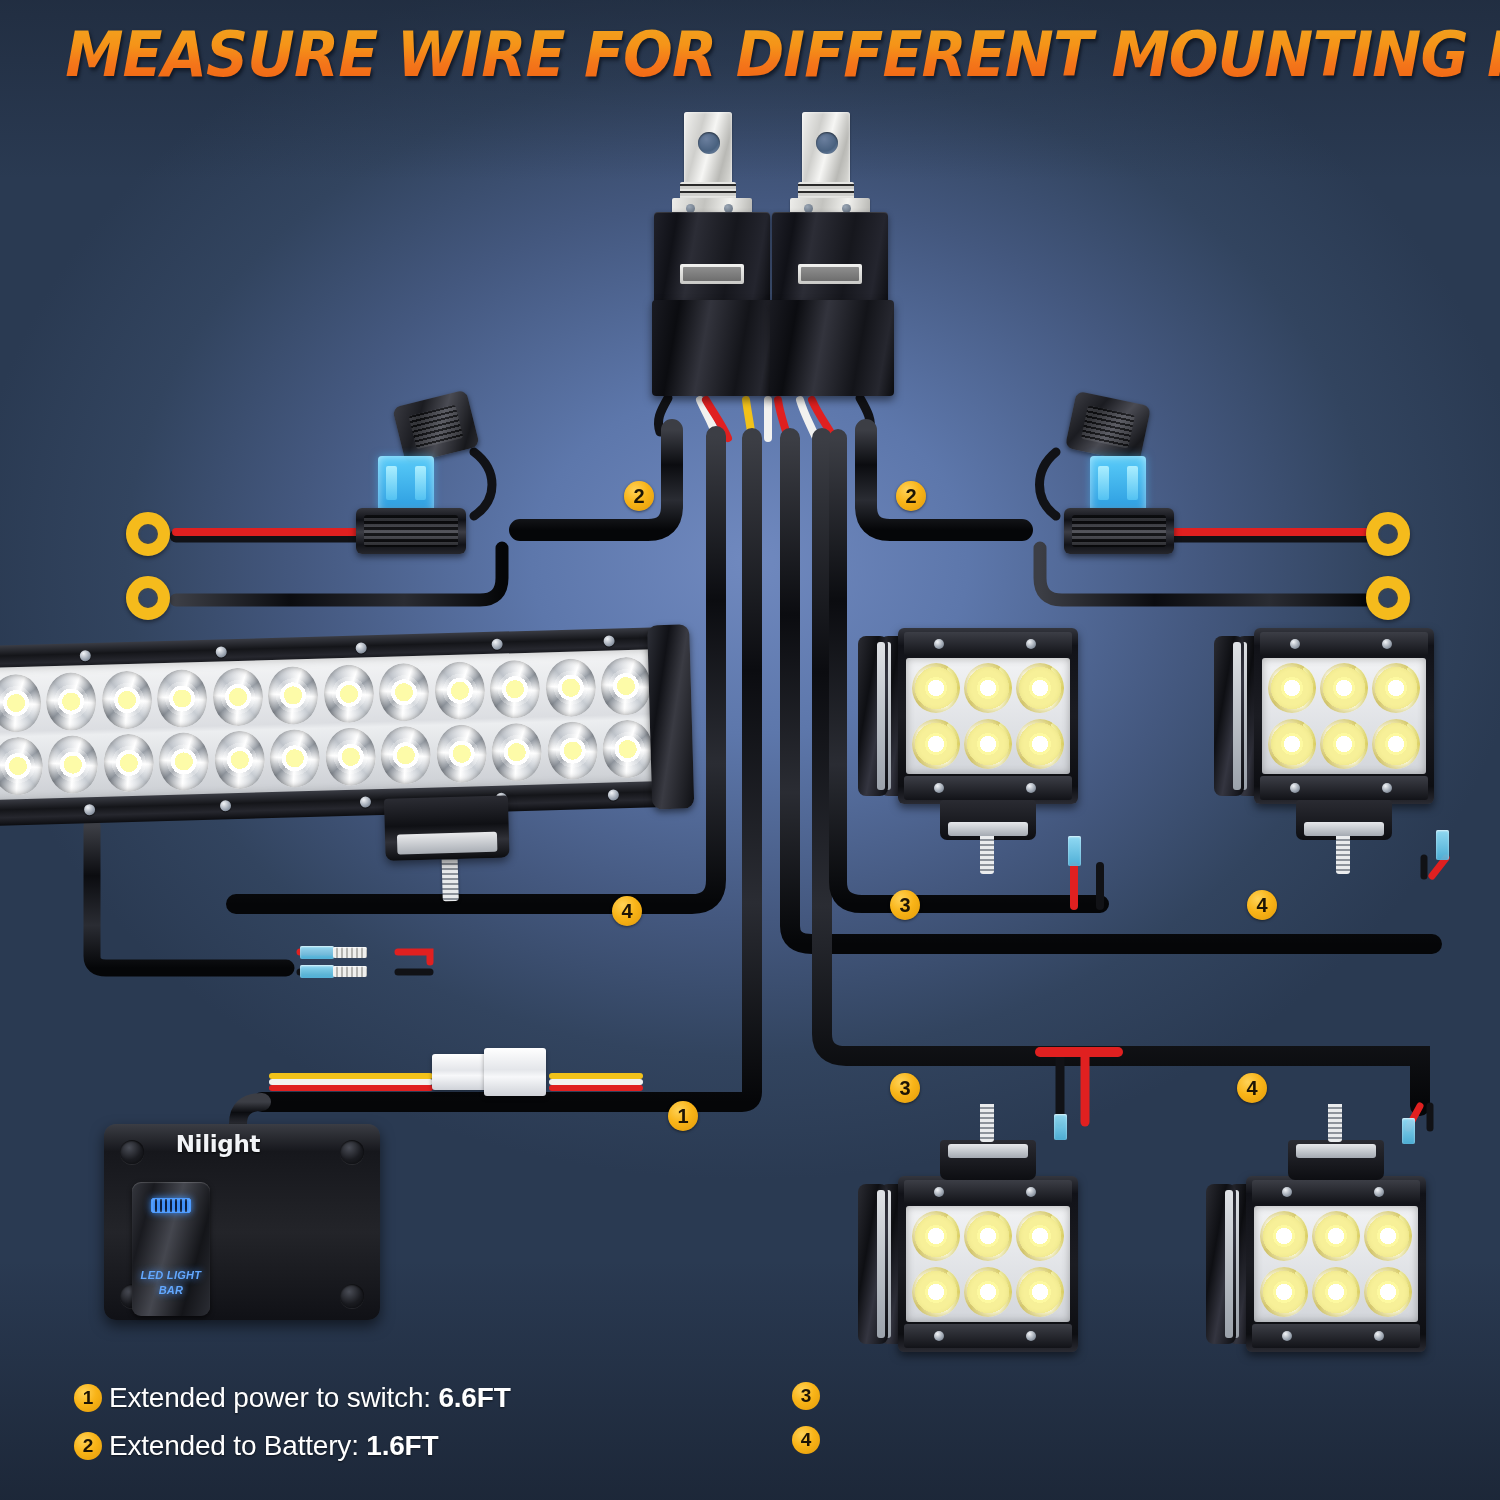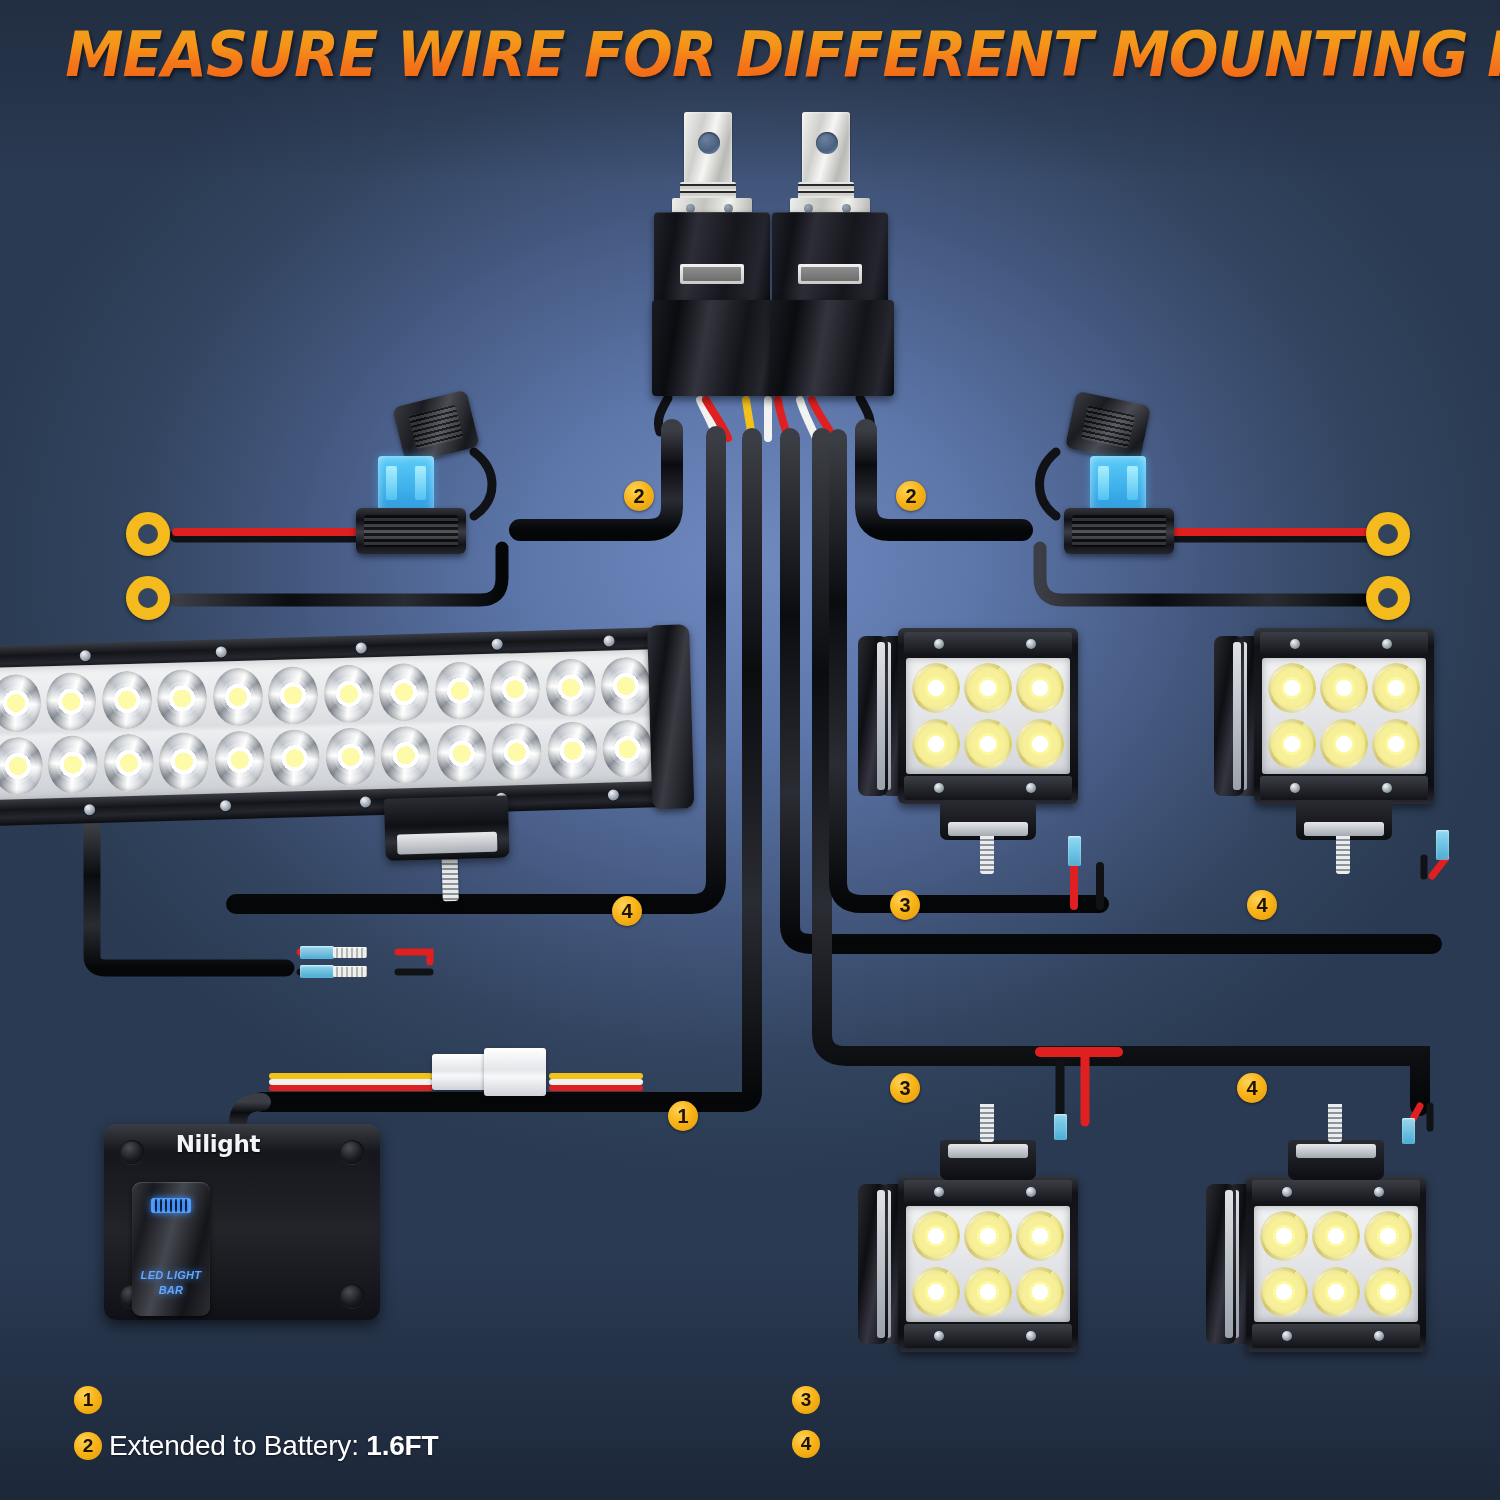--- a/index.html
+++ b/index.html
@@ -763,20 +763,21 @@
   <div class="badge" style="left:890px; top:890px;">3</div>
   <div class="badge" style="left:1247px; top:890px;">4</div>
   <div class="badge" style="left:668px; top:1101px;">1</div>
   <div class="badge" style="left:890px; top:1073px;">3</div>
   <div class="badge" style="left:1237px; top:1073px;">4</div>
 
   <div id="legend">
     <div class="leg-col">
       <div class="leg-item">
         <div class="leg-badge">1</div>
+        <div class="leg-text"><span>Extended power to switch: </span><b>6.6FT</b></div>
       </div>
       <div class="leg-item">
         <div class="leg-badge">2</div>
         <div class="leg-text"><span>Extended to Battery: </span><b>1.6FT</b></div>
       </div>
     </div>
     <div class="leg-col right">
       <div class="leg-item">
         <div class="leg-badge">3</div>
       </div>

